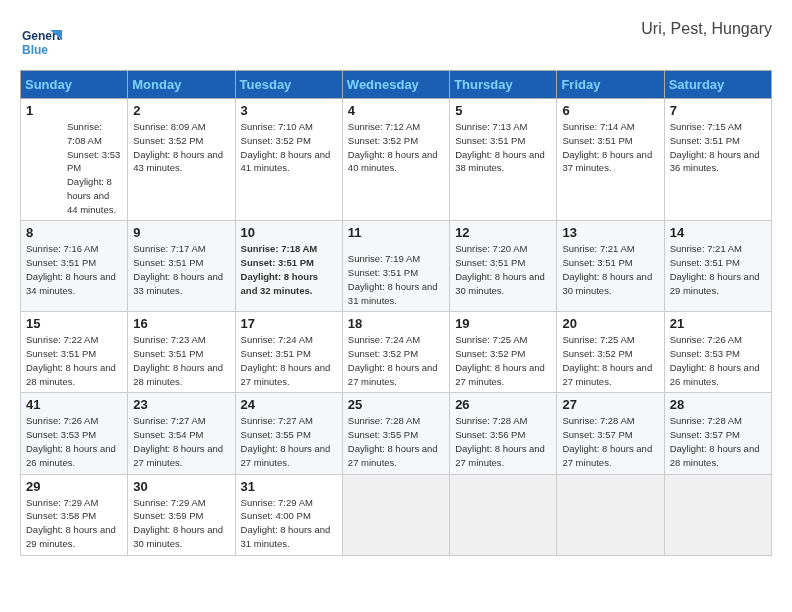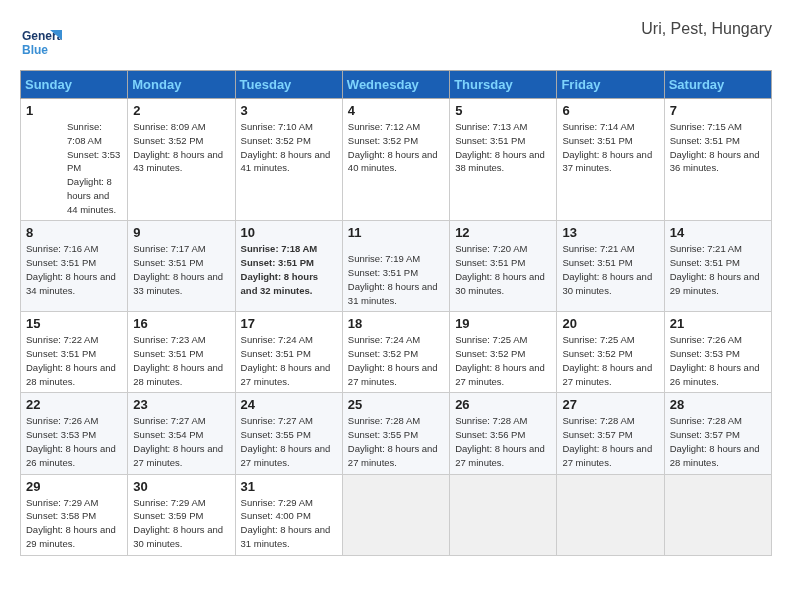--- a/index.html
+++ b/index.html
@@ -240,21 +240,21 @@
         </td>
         <td>
           <span class="day-num">21</span>
           <div class="day-info" style="white-space: pre-line;">Sunrise: 7:26 AM
 Sunset: 3:53 PM
 Daylight: 8 hours and 26 minutes.</div>
         </td>
       </tr>
       <tr>
         <td>
-          <span class="day-num">22</span>
+          <span class="day-num">41</span>
           <div class="day-info" style="white-space: pre-line;">Sunrise: 7:26 AM
 Sunset: 3:53 PM
 Daylight: 8 hours and 26 minutes.</div>
         </td>
         <td>
           <span class="day-num">23</span>
           <div class="day-info" style="white-space: pre-line;">Sunrise: 7:27 AM
 Sunset: 3:54 PM
 Daylight: 8 hours and 27 minutes.</div>
         </td>

